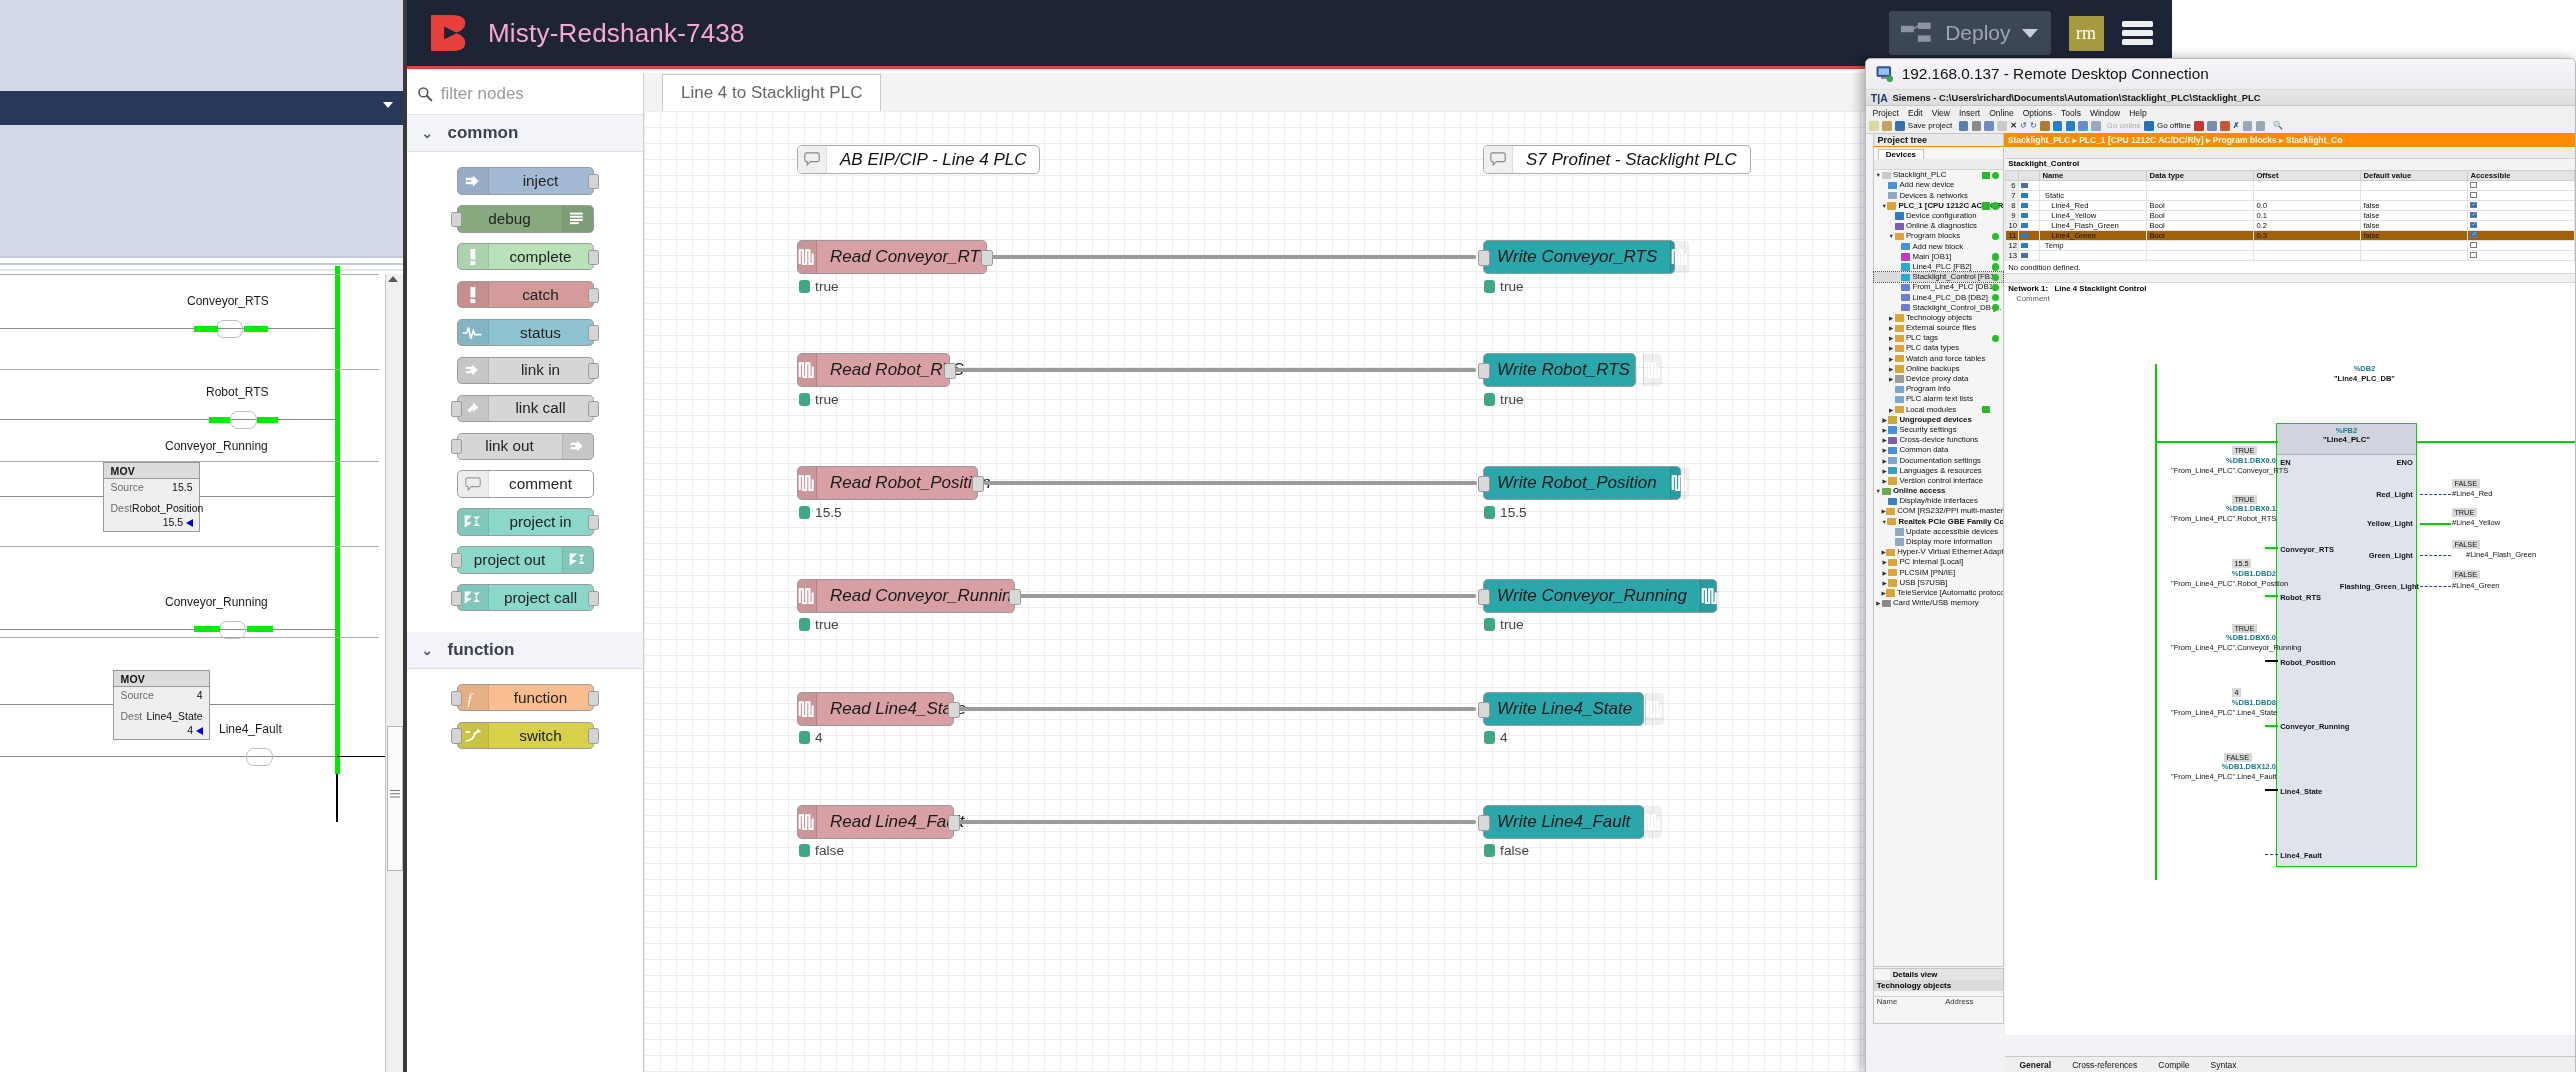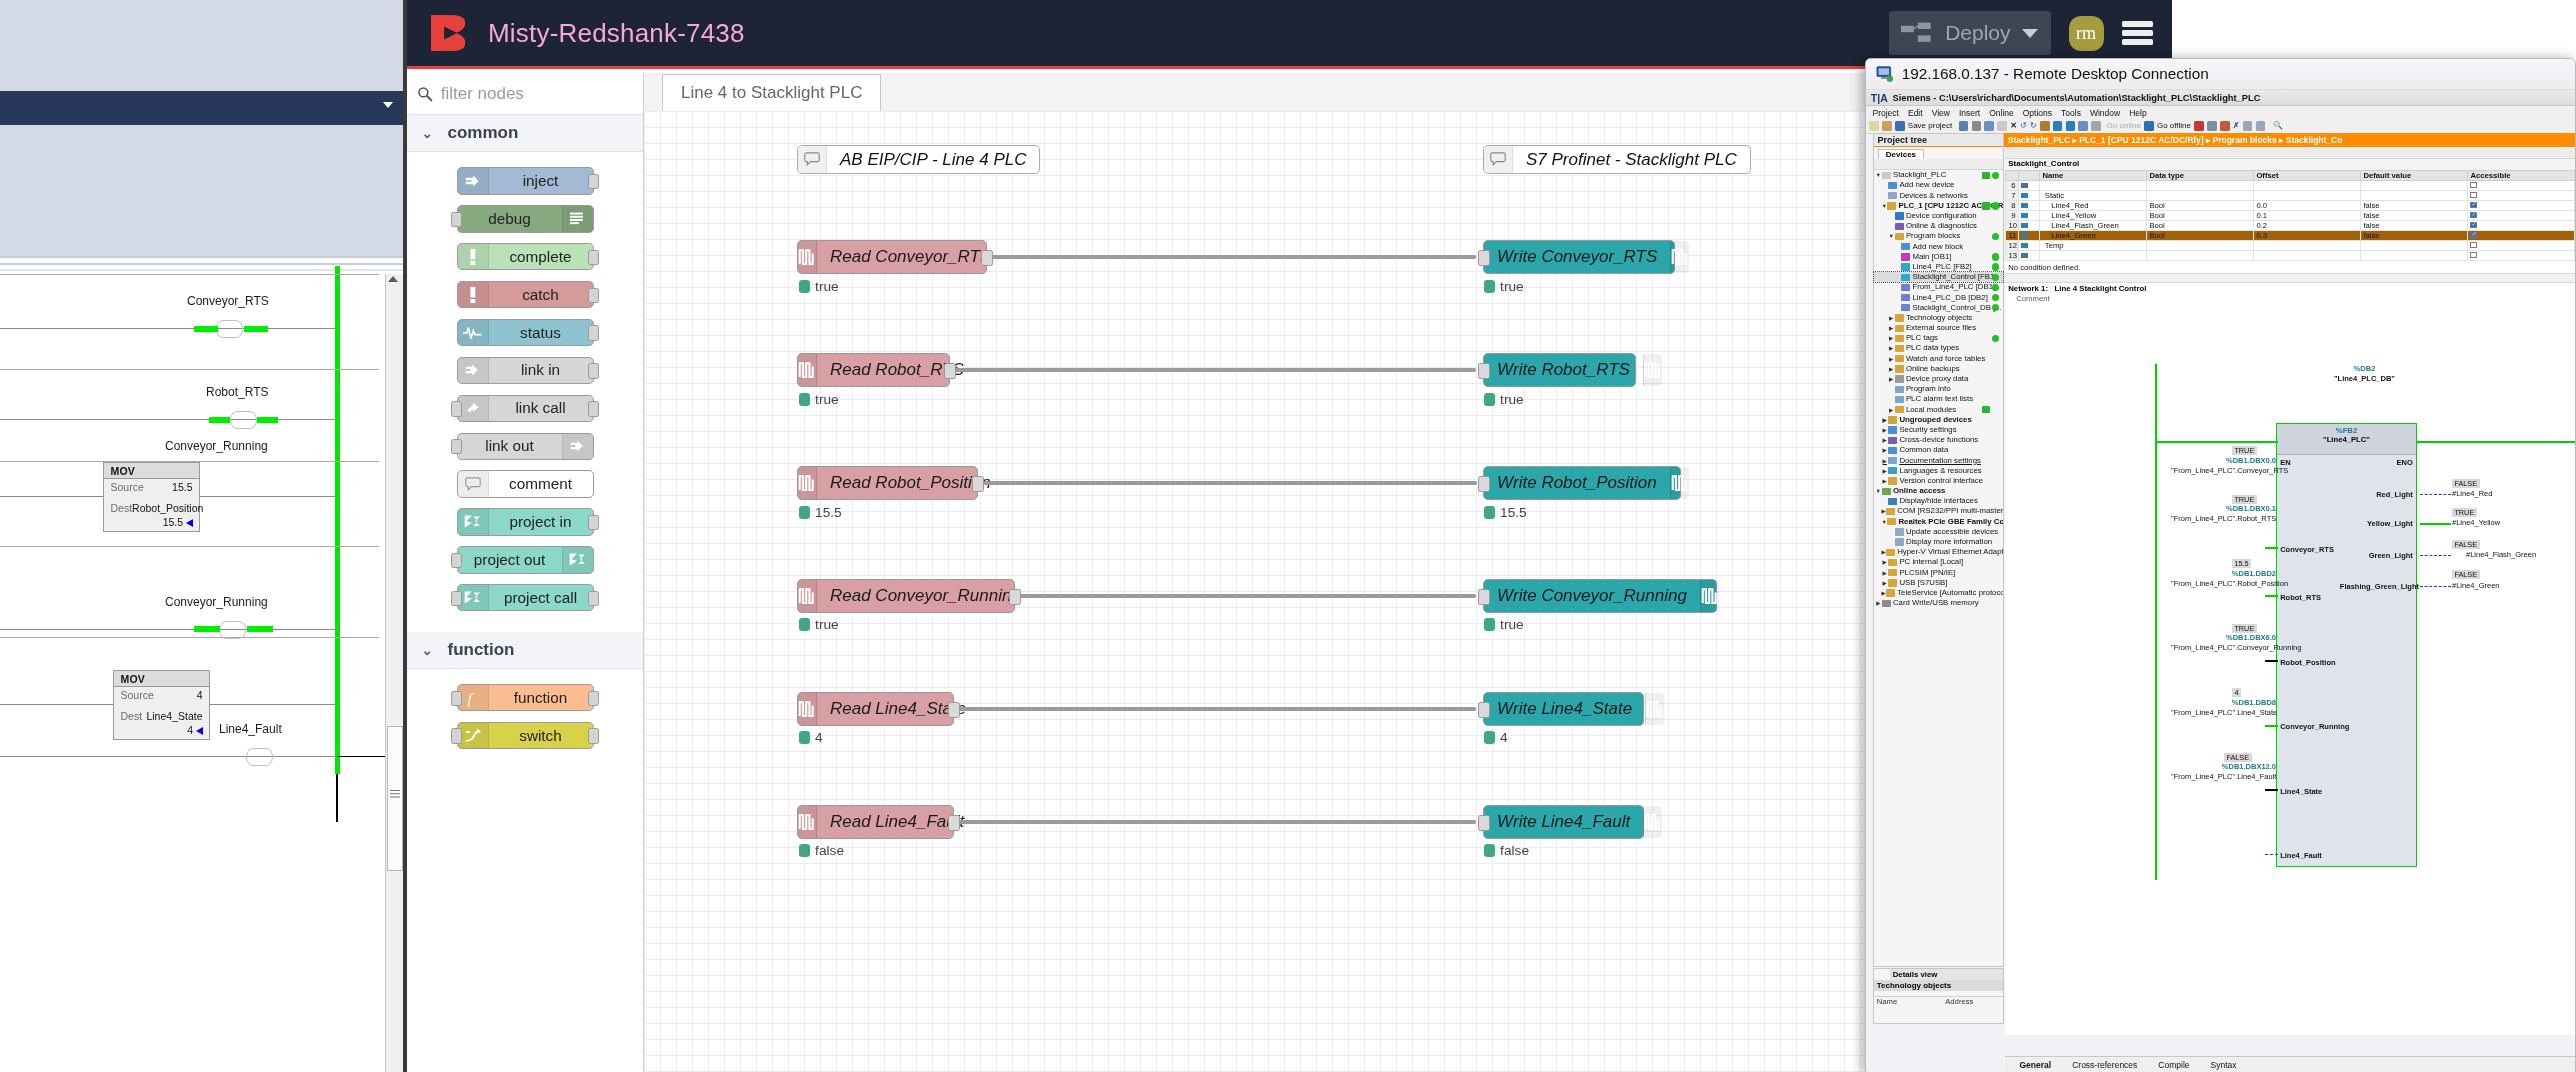--- a/index.html
+++ b/index.html
@@ -52,21 +52,21 @@
   #nr-header { position:absolute; left:0; top:0; right:0; height:69px; background:#1c2436;
       border-bottom:3.2px solid #e8403a; display:flex; align-items:center; }
   .nr-logo { width:42px; height:42px; margin-left:21px; position:relative; }
   .nr-title { color:#f9a8d4; font-size:26px; margin-left:18px; letter-spacing:0.2px; }
   .nr-right { margin-left:auto; display:flex; align-items:center; padding-right:19.4px; gap:18px; }
   .deploy-btn { display:flex; align-items:center; background:#3d4655; border-radius:3.2px;
       height:44px; padding:0 8px 0 11.3px; gap:11.3px; }
   .deploy-lbl { color:#9ea6b2; font-size:21px; }
   .deploy-caret { width:0;height:0;border-left:8px solid transparent;border-right:8px solid transparent;
       border-top:9.7px solid #c9ced6; margin-right:4.8px;}
-  .avatar { width:35px; height:35px; border-radius:12px; background:#a79b3f; color:#fff;
+  .avatar { width:35px; height:35px; border-radius:0; background:#a79b3f; color:#fff;
       display:flex; align-items:center; justify-content:center; font-size:18px;
       font-family:"Liberation Serif", serif; }
   .hamburger { width:31px; height:24px; display:flex; flex-direction:column; justify-content:space-between; }
   .hamburger i { display:block; height:5.6px; background:#edeef0; border-radius:1.6px; }
 
   
   #palette { position:absolute; left:0; top:73px; width:237px; bottom:0; background:#fff;
      border-right:0.8px solid #d0d0d0; }
   .filter-row { height:42px; display:flex; align-items:center; padding:0 9.7px; border-bottom:0.8px solid #e3e3e3; }
   .filter-row svg { margin-right:8px; }
@@ -902,21 +902,21 @@
         <div class="tnode" style="padding-left: 8px; position: relative;">
           <span class="ar">▶</span>
           <span class="ic" style="background:#7a5fb0"></span>
           <span>Cross-device functions</span>
         </div>
         <div class="tnode" style="padding-left: 8px; position: relative;">
           <span class="ar">▶</span>
           <span class="ic" style="background:#4a90d9"></span>
           <span>Common data</span>
         </div>
-        <div class="tnode" style="padding-left: 8px; position: relative; text-decoration: underline;">
+        <div class="tnode" style="padding-left: 8px; position: relative;">
           <span class="ar">▶</span>
           <span class="ic" style="background:#7aa6cf"></span>
           <span>Documentation settings</span>
         </div>
         <div class="tnode" style="padding-left: 8px; position: relative;">
           <span class="ar">▶</span>
           <span class="ic" style="background:#3aa0c2"></span>
           <span>Languages &amp; resources</span>
         </div>
         <div class="tnode" style="padding-left: 8px; position: relative;">

